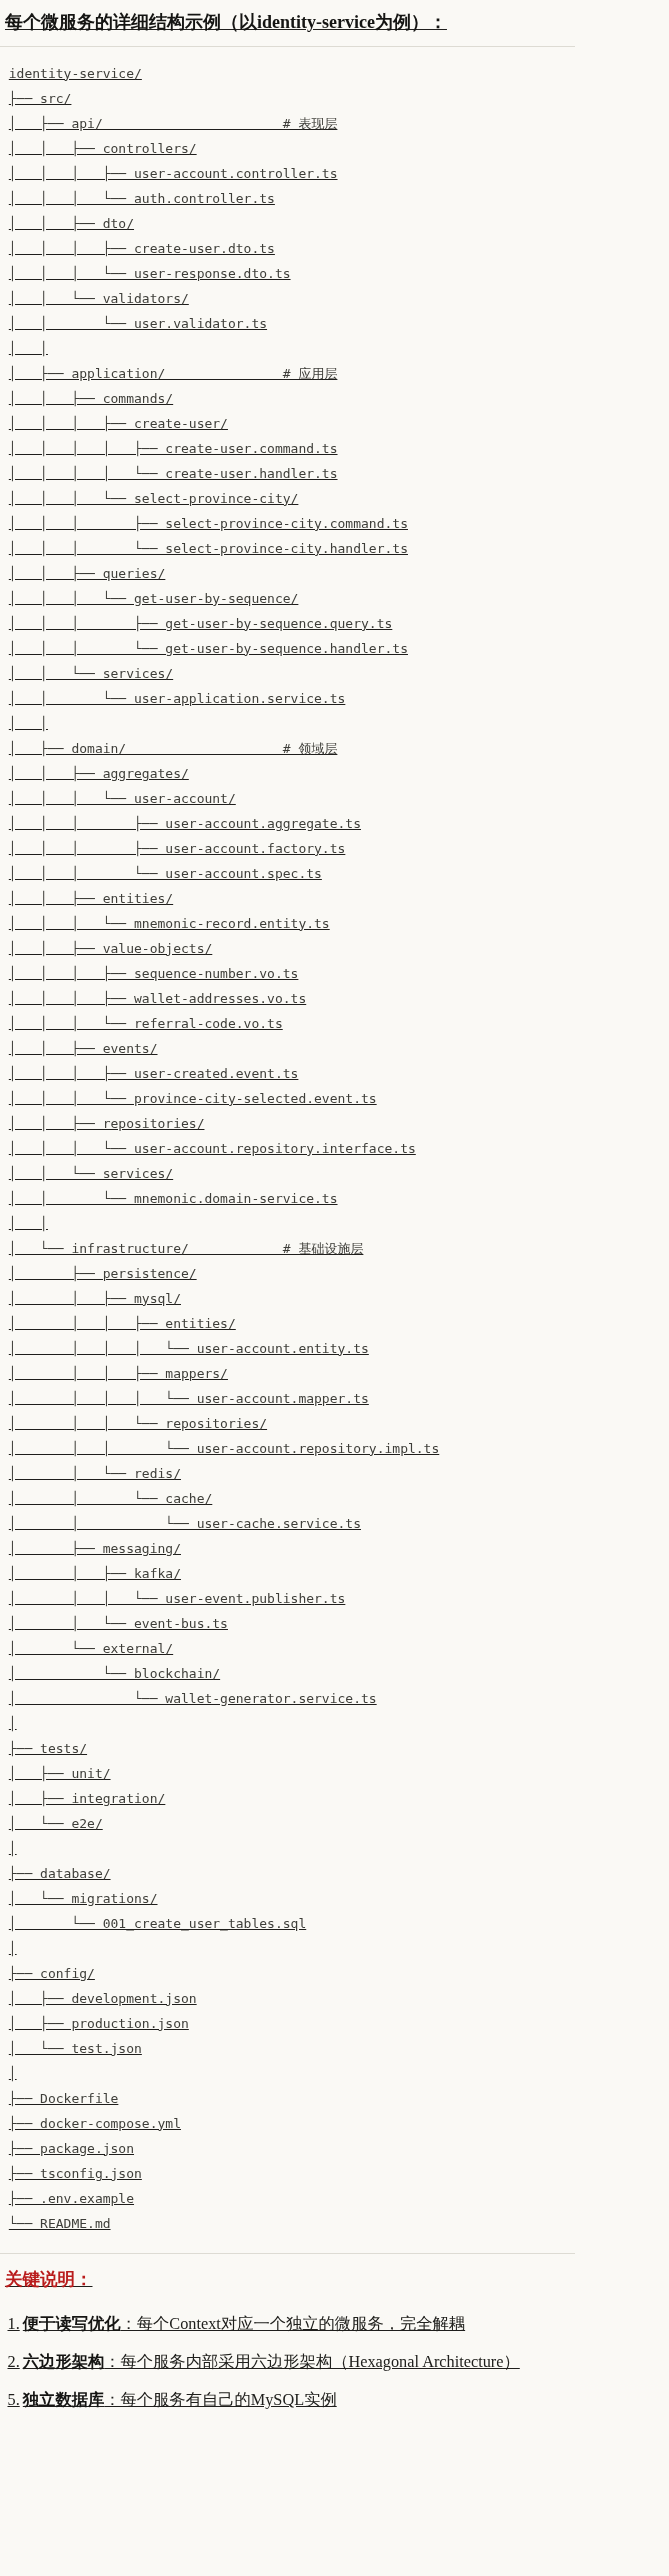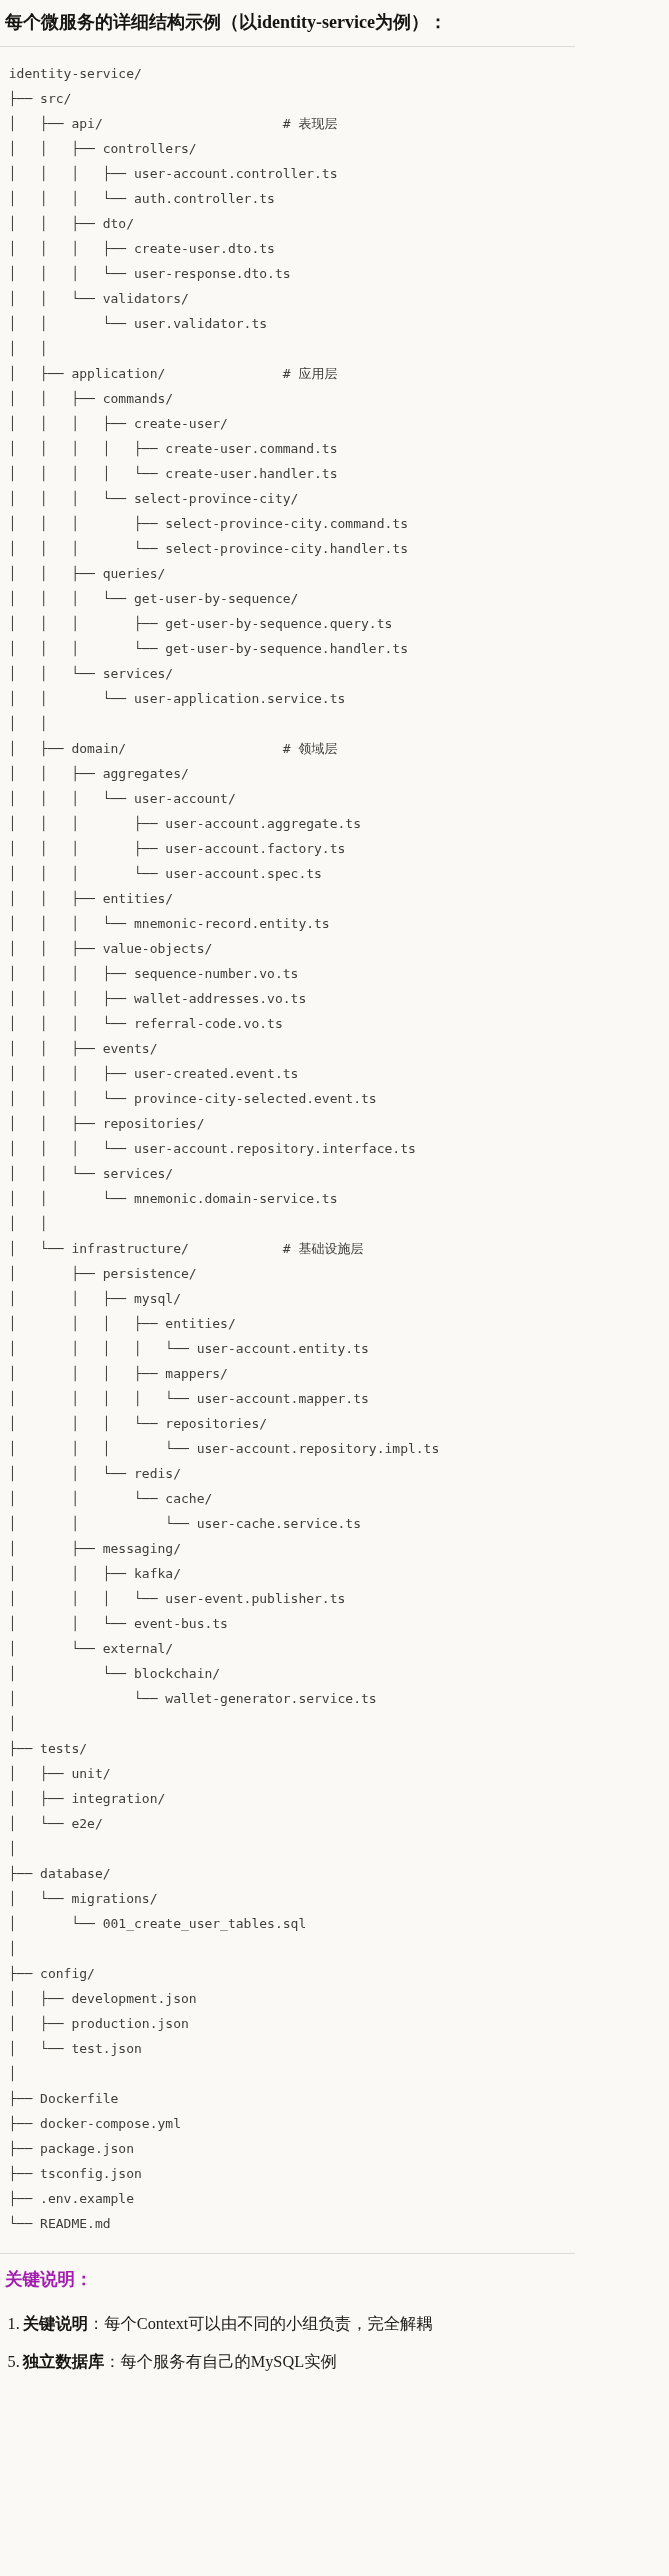--- a/index.html
+++ b/index.html
@@ -4,21 +4,21 @@
 <style>
   * { box-sizing: border-box; }
   html, body { margin: 0; padding: 0; }
   body {
     width: 669px;
     background: #FAF9F5;
     font-family: "Liberation Serif", "DejaVu Serif", serif;
     color: #1f1e1c;
     padding-bottom: 7.5px;
   }
-  .page { width: 575px; }
+  .page { width: 575px; text-decoration: underline; }
 
   .header {
     height: 47px;
     display: flex;
     align-items: center;
     padding: 0 8.8px 0 5px;
     border-bottom: 0.6px solid #DDDBD3;
   }
   .page-title {
     font-size: 18px;
@@ -38,21 +38,21 @@
     color: #3E3E39;
     white-space: pre;
     overflow: hidden;
   }
 
   .notes { padding: 0 8.8px 0 5px; }
   .notes-heading {
     margin: 12.5px 0 0 0;
     font-size: 17.5px;
     font-weight: bold;
-    color: #a21caf;
+    color: #b91c1c;
     line-height: 24px;
   }
   ol.notes-list {
     list-style: none;
     margin: 20.6px 0 0 0;
     padding: 0 0 0 2.5px;
   }
   ol.notes-list li {
     font-size: 16.3px;
     line-height: 25px;
@@ -162,20 +162,21 @@
 ├── docker-compose.yml
 ├── package.json
 ├── tsconfig.json
 ├── .env.example
 └── README.md</pre>
 
   <div class="notes">
     <div class="notes-heading">关键说明：</div>
 
     <ol class="notes-list">
-      <li><span class="note-number">1.</span><span class="note-label">关键说明</span><span class="note-text">：每个Context可以由不同的小组负责，完全解耦</span></li>
+      <li><span class="note-number">1.</span><span class="note-label">便于读写优化</span><span class="note-text">：每个Context对应一个独立的微服务，完全解耦</span></li>
+      <li><span class="note-number">2.</span><span class="note-label">六边形架构</span><span class="note-text">：每个服务内部采用六边形架构（Hexagonal Architecture）</span></li>
       <li><span class="note-number">5.</span><span class="note-label">独立数据库</span><span class="note-text">：每个服务有自己的MySQL实例</span></li>
     </ol>
 
   </div>
 
 </div>
 
 
 </body></html>

